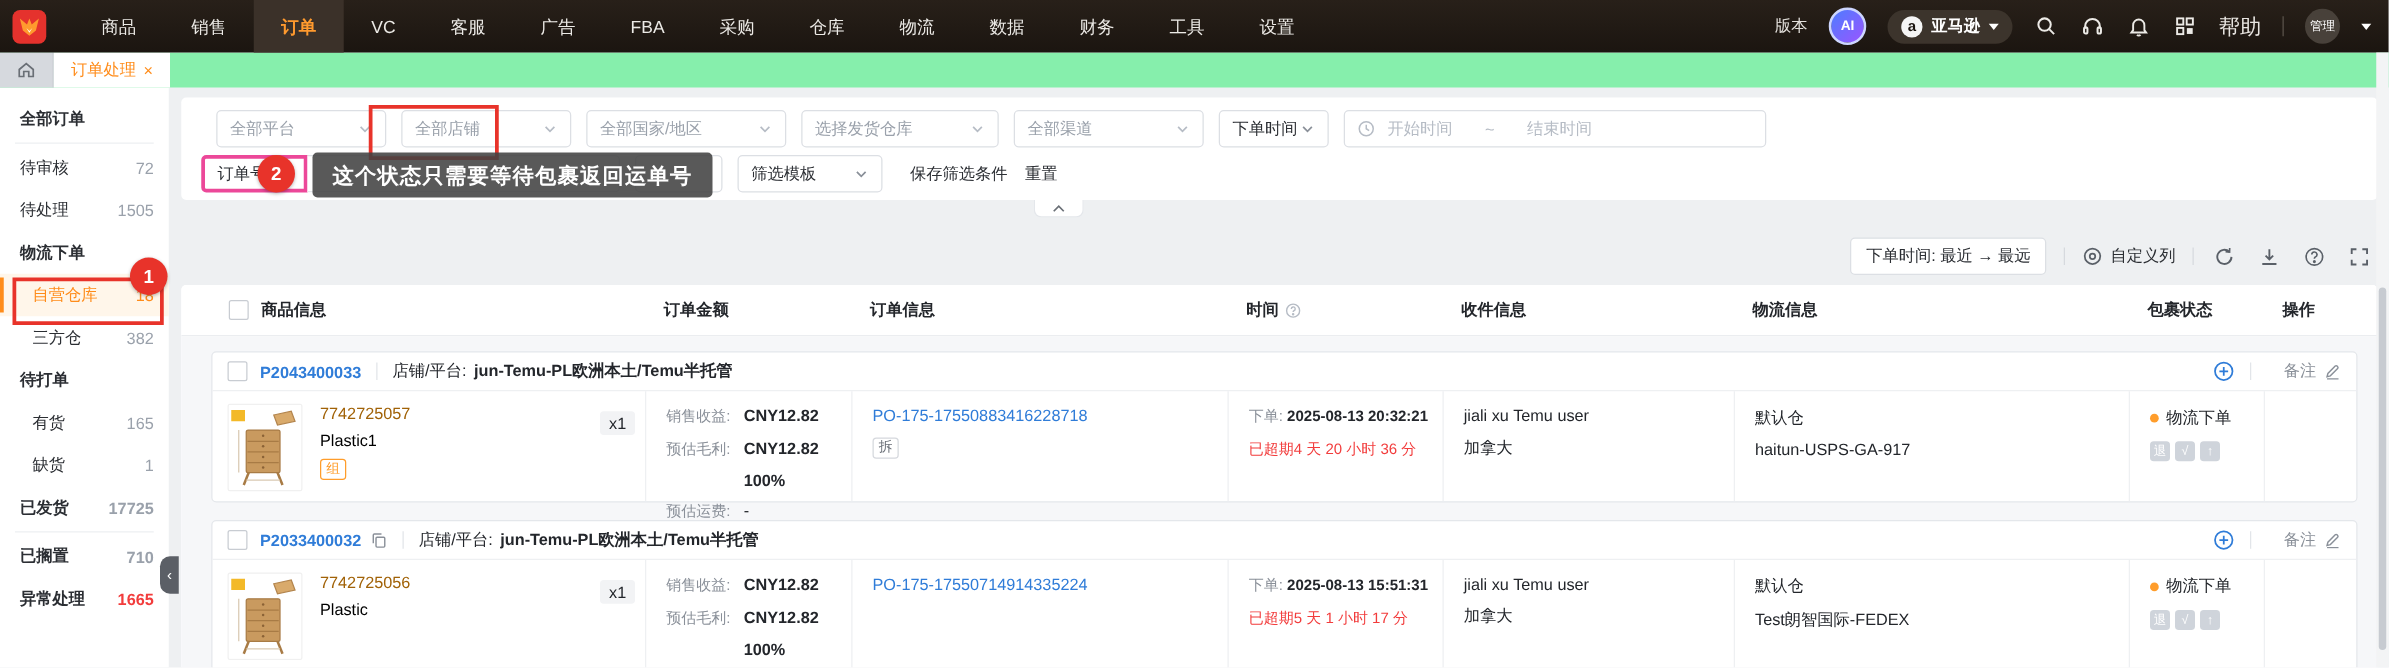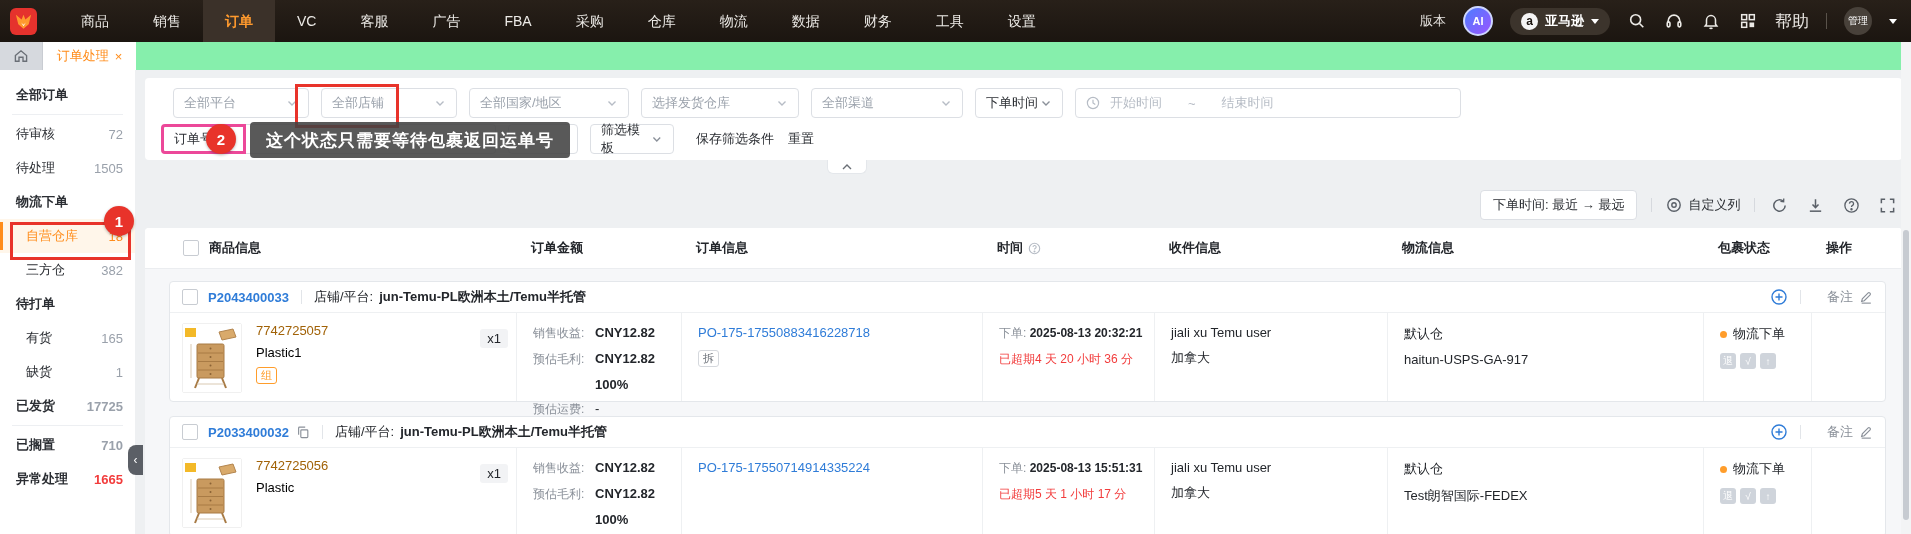--- a/index.html
+++ b/index.html
@@ -50,21 +50,21 @@
   .seg{height:30px;box-sizing:border-box;padding:0 13px;border:1px solid #dcdfe4;margin-left:-1px;font-size:13px;
        display:flex;align-items:center;background:#fff;cursor:pointer;white-space:nowrap;}
   .seg:first-child{border-radius:4px 0 0 4px;margin-left:0;}
   .seg:last-child{border-radius:0 4px 4px 0;}
   .seg.active{border-color:#2f7cd8;color:#2f7cd8;position:relative;z-index:2;}
   .red-t{color:#f23c3c;}
   .sel{height:30px;box-sizing:border-box;border:1px solid #dcdfe4;border-radius:4px;display:flex;align-items:center;
        padding:0 10px;font-size:13px;color:#9aa1ab;background:#fff;margin-left:12px;cursor:pointer;}
   .sel .chev{margin-left:auto;}
   .sel.dark{color:#2b2e33;}
-  .daterange{width:386px;}
+  .daterange{width:338px;}
   .daterange .ph{color:#b6bcc5;}
   .daterange .tilde{margin:0 26px;color:#b6bcc5;}
   .combo-sel{height:30px;box-sizing:border-box;border:3px solid #ec4899;border-radius:4px 0 0 4px;display:flex;align-items:center;
              gap:8px;padding:0 10px;font-size:13px;color:#2b2e33;background:#fff;cursor:pointer;}
   .combo-input{height:30px;box-sizing:border-box;border:1px solid #dcdfe4;border-left:none;border-radius:0 4px 4px 0;
                width:250px;padding:0 10px;font-size:13px;outline:none;color:#2b2e33;}
   .covered-btn{height:30px;box-sizing:border-box;border:1px solid #dcdfe4;border-radius:4px;width:70px;margin-left:12px;background:#fff;}
   .flink{margin-left:22px;font-size:13px;color:#2b2e33;cursor:pointer;white-space:nowrap;}
   .panel-collapse{position:absolute;left:827px;top:160px;width:38px;height:13px;background:#fff;border:1px solid #e4e7eb;border-top:none;
                   border-radius:0 0 6px 6px;display:grid;place-items:center;z-index:4;cursor:pointer;}
@@ -309,21 +309,21 @@
   </div>
   <div class="frow frow2">
     <div class="combo-sel">
       <span>订单号</span>
       <svg width="12" height="12" viewBox="0 0 12 12" fill="none" stroke="#8a9099" stroke-width="1.4">
           <path d="M2.5 4.5 L6 8 L9.5 4.5"></path>
         </svg>
     </div>
     <input class="combo-input" value="" style="">
     <div class="covered-btn"></div>
-    <div class="sel dark" style="width:84px;">
+    <div class="sel dark" style="width:116px;">
       <span>筛选模板</span>
       <svg class="chev" width="12" height="12" viewBox="0 0 12 12" fill="none" stroke="#8a9099" stroke-width="1.4">
           <path d="M2.5 4.5 L6 8 L9.5 4.5"></path>
         </svg>
     </div>
     <span class="flink">保存筛选条件</span>
     <span class="flink" style="margin-left:14px;">重置</span>
   </div>
 </section>
 <div class="panel-collapse">

